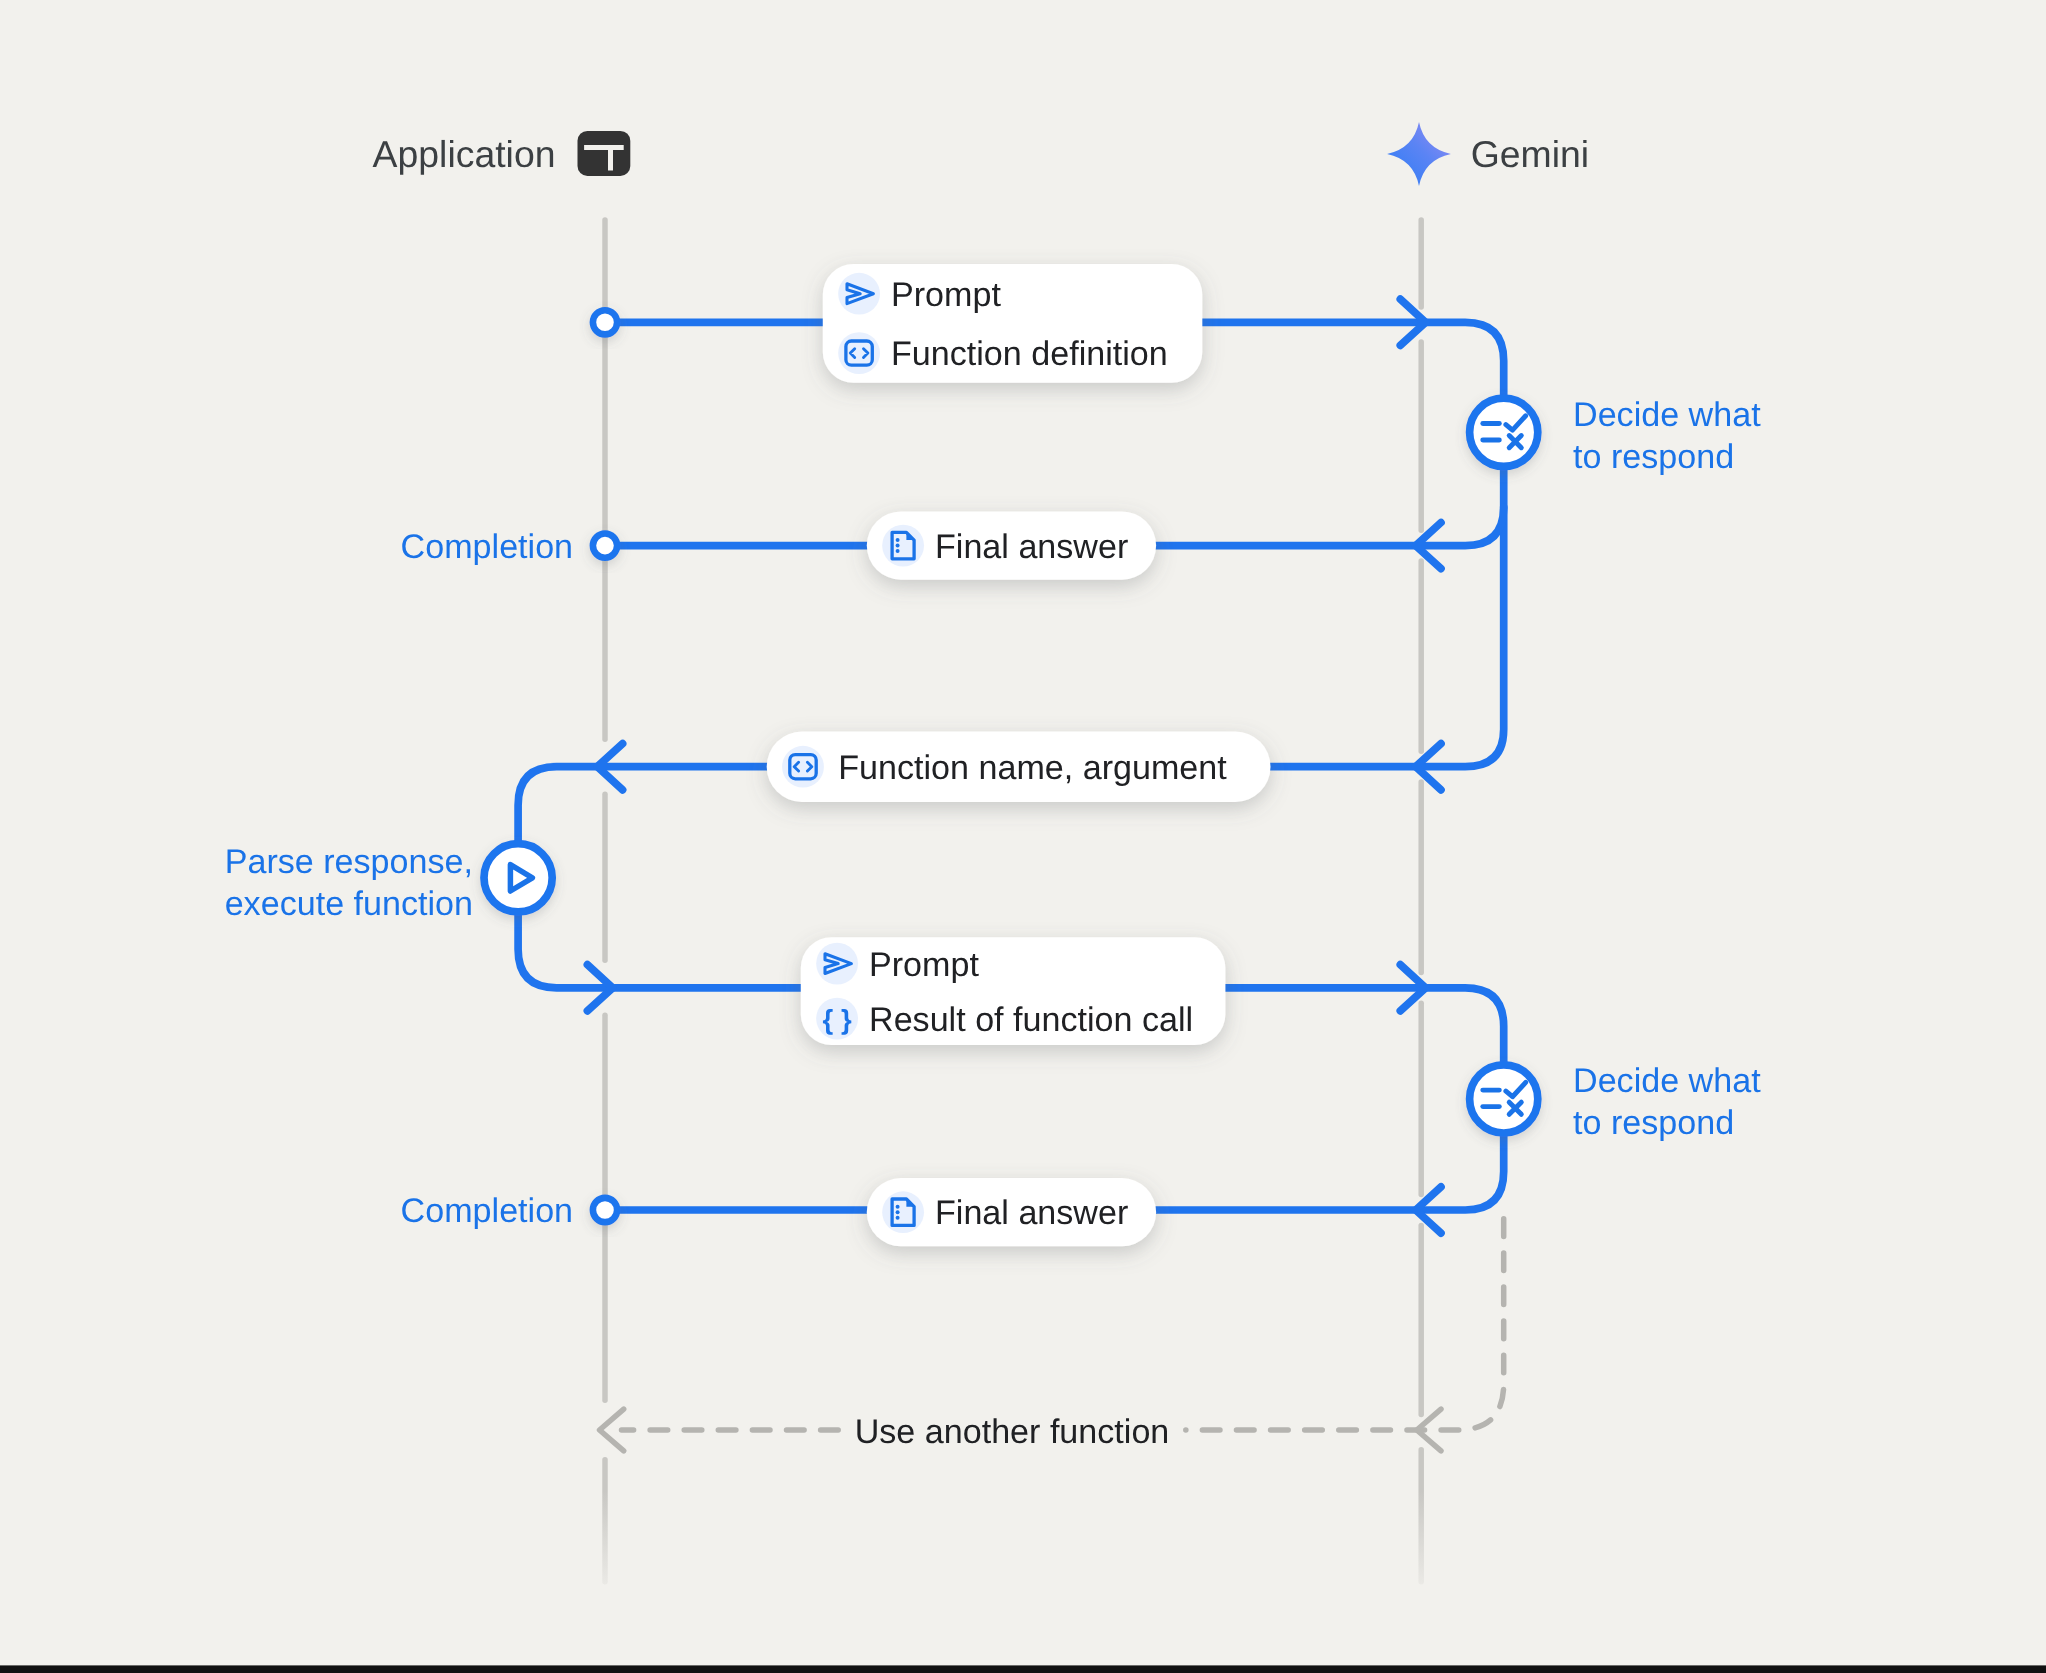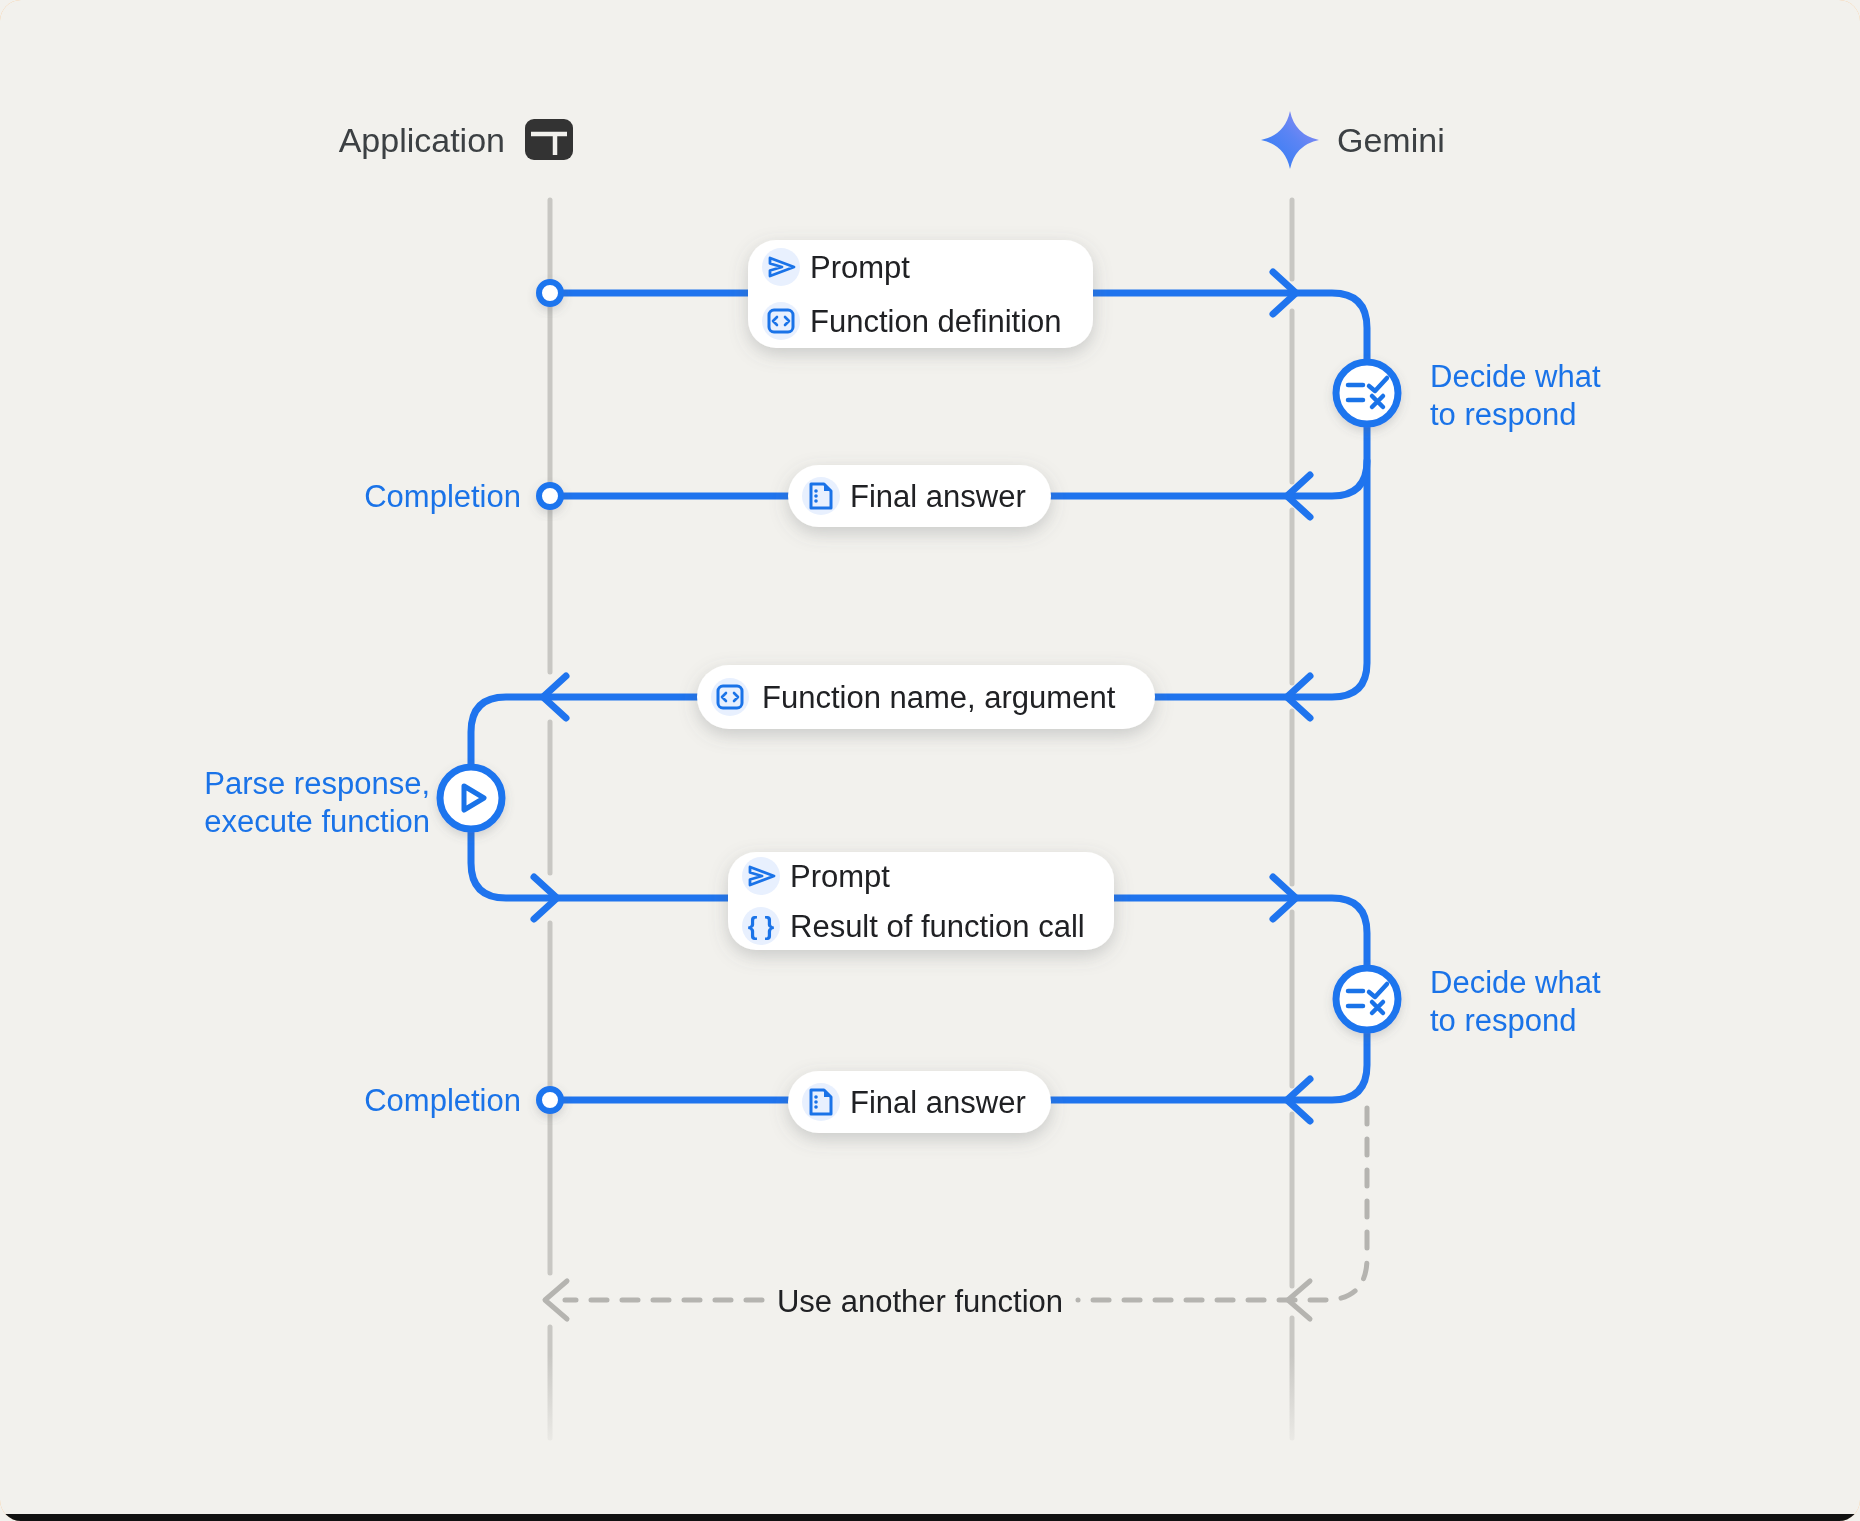--- a/index.html
+++ b/index.html
@@ -1,16 +1,16 @@
 <!DOCTYPE html>
 <html><head>
 <meta charset="utf-8">
 <style>
   html,body{margin:0;padding:0;background:#f2f1ed;}
-  .stage{width:1860px;height:1521px;position:relative;background:#fdba74;overflow:hidden;border-radius:21px;}
+  .stage{width:1860px;height:1521px;position:relative;background:#fdba74;overflow:hidden;}
   svg{display:block;}
   text{font-family:"Liberation Sans","DejaVu Sans",sans-serif;}
   .hdr-label{font-size:34px;font-weight:500;fill:#3c4043;}
   .box-label{font-size:31px;font-weight:400;fill:#202124;}
   .blue-label{font-size:31px;font-weight:500;fill:#1a73e8;}
   .dark-label{font-size:31px;font-weight:500;fill:#202124;}
   .brace-glyph{font-size:25px;font-weight:700;fill:#1a73e8;}
   .lifeline{stroke:#c8c7c3;stroke-width:5;stroke-linecap:round;fill:none;}
   .flow{stroke:#1f74ee;stroke-width:7;fill:none;stroke-linecap:round;stroke-linejoin:round;}
   .flow-dash{stroke:#b5b4b0;stroke-width:5;fill:none;stroke-linecap:round;stroke-linejoin:round;stroke-dasharray:16 15;}

